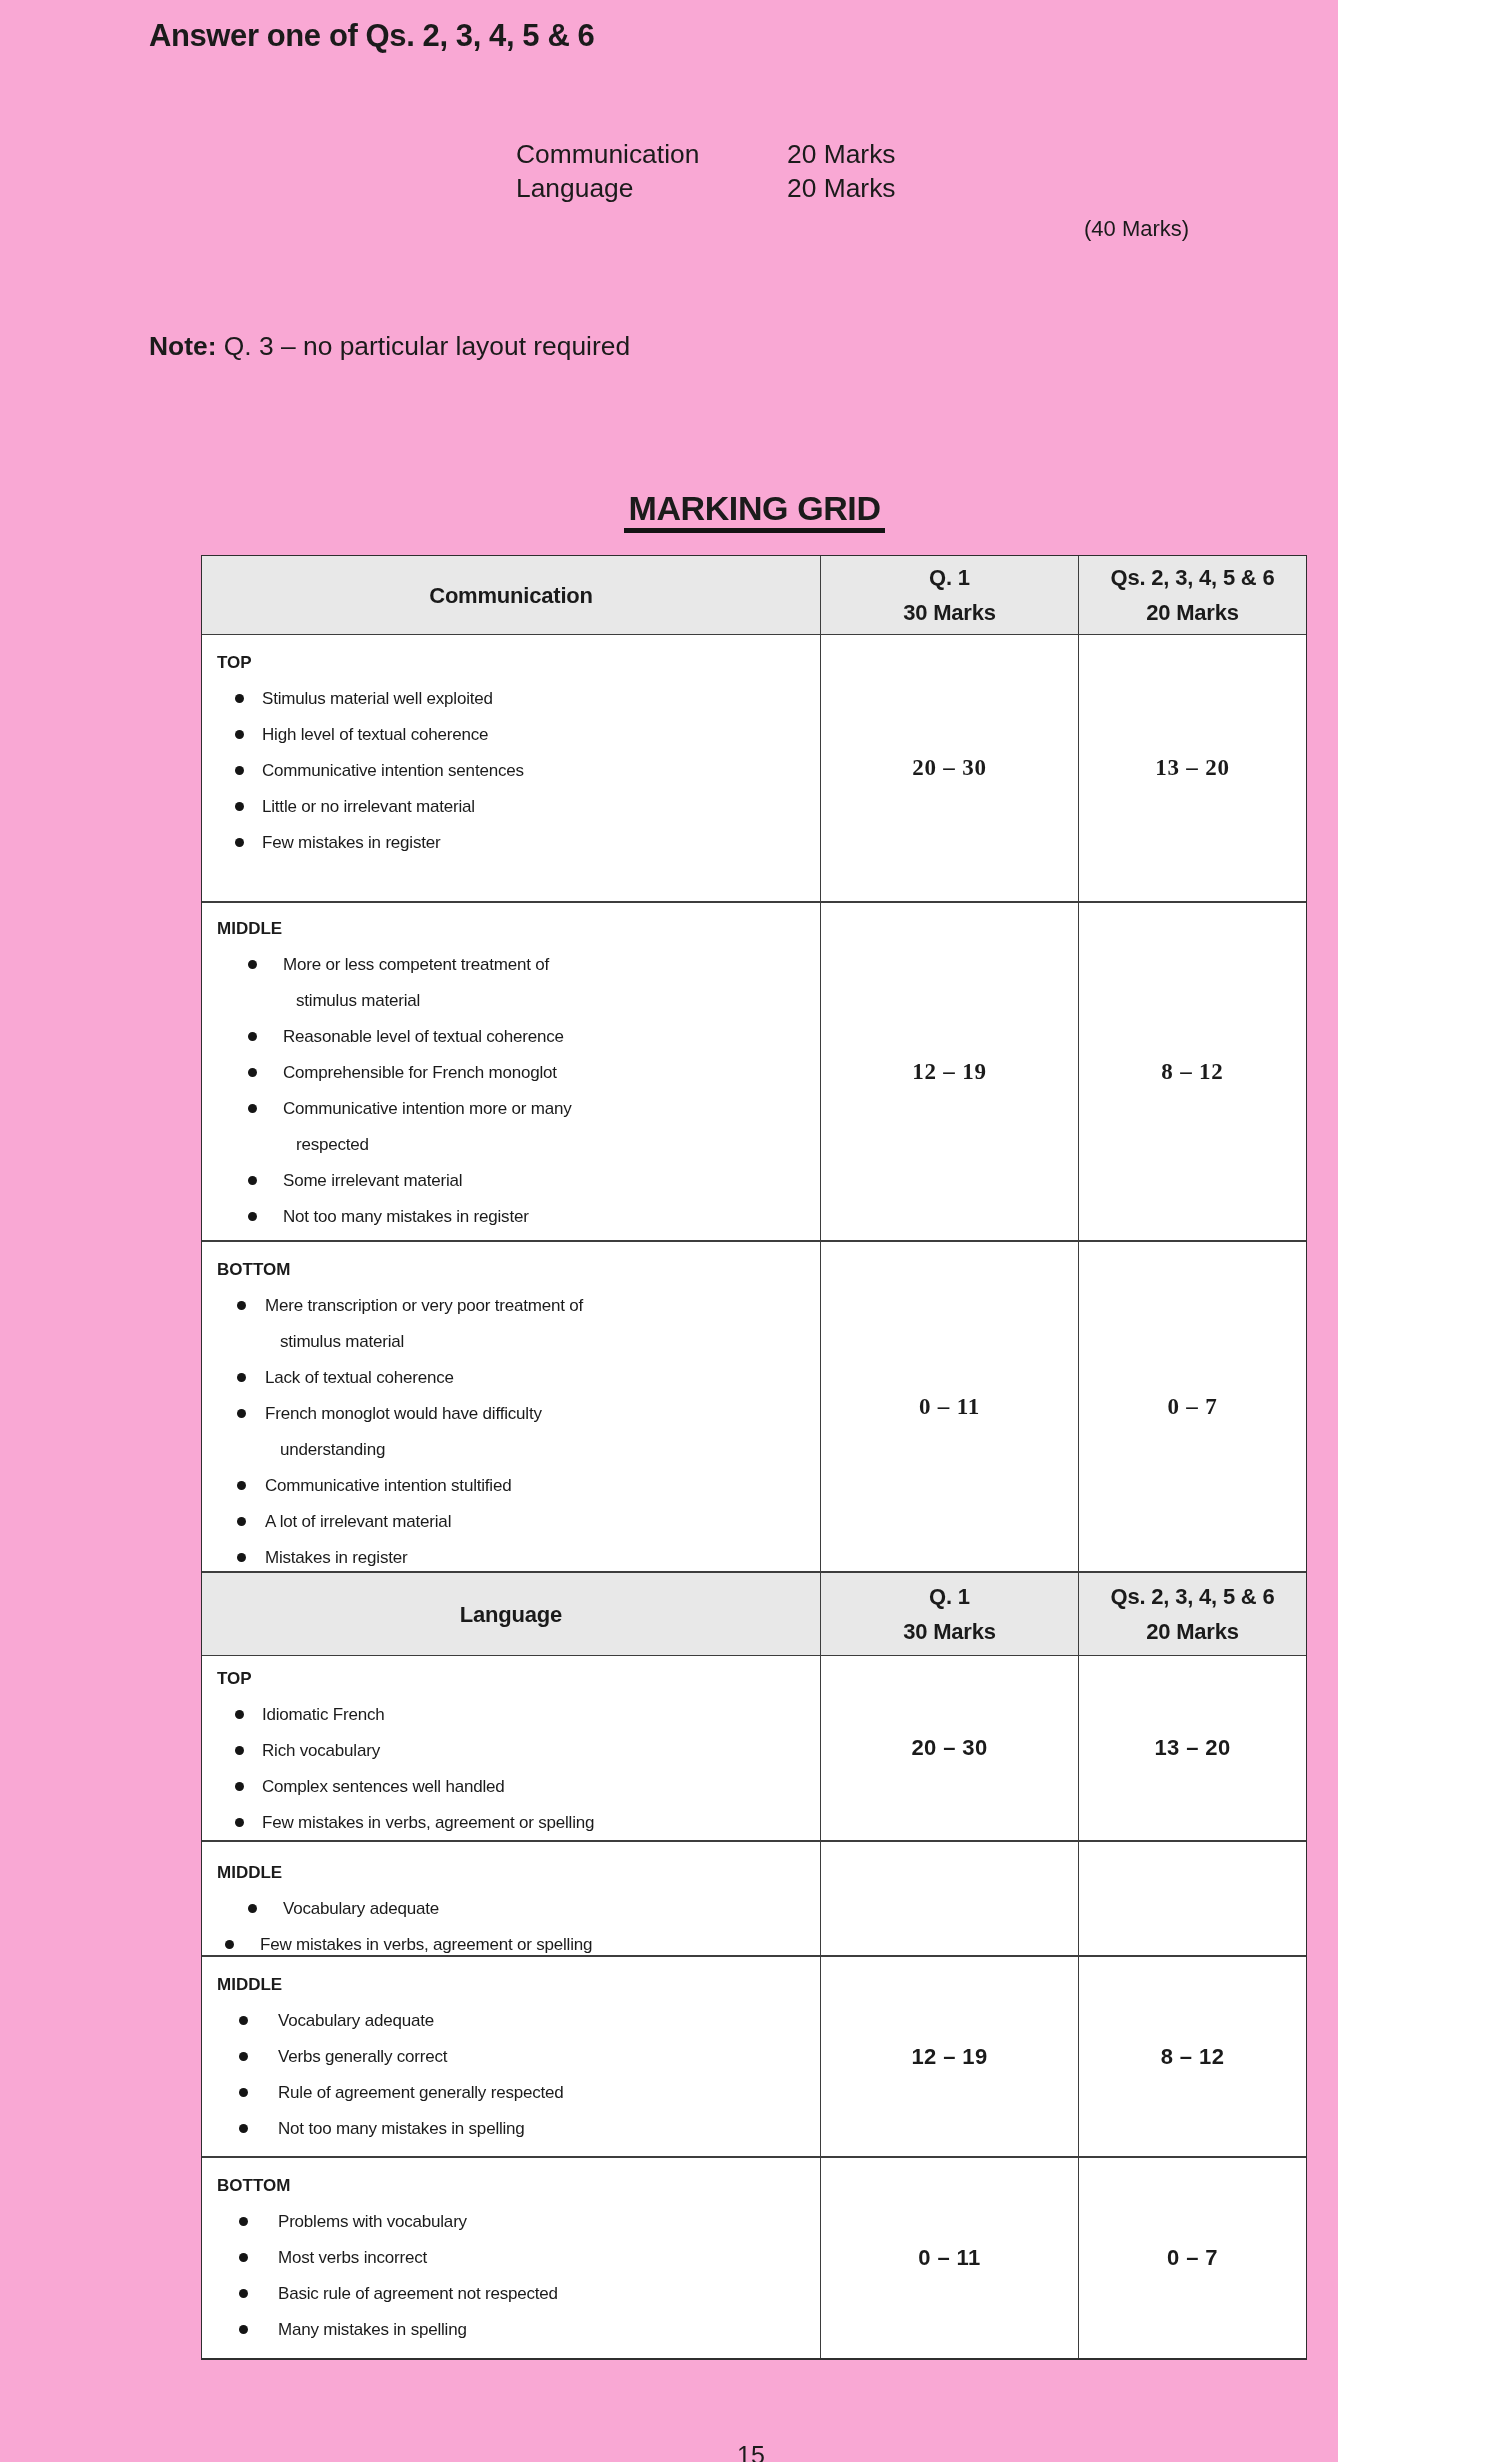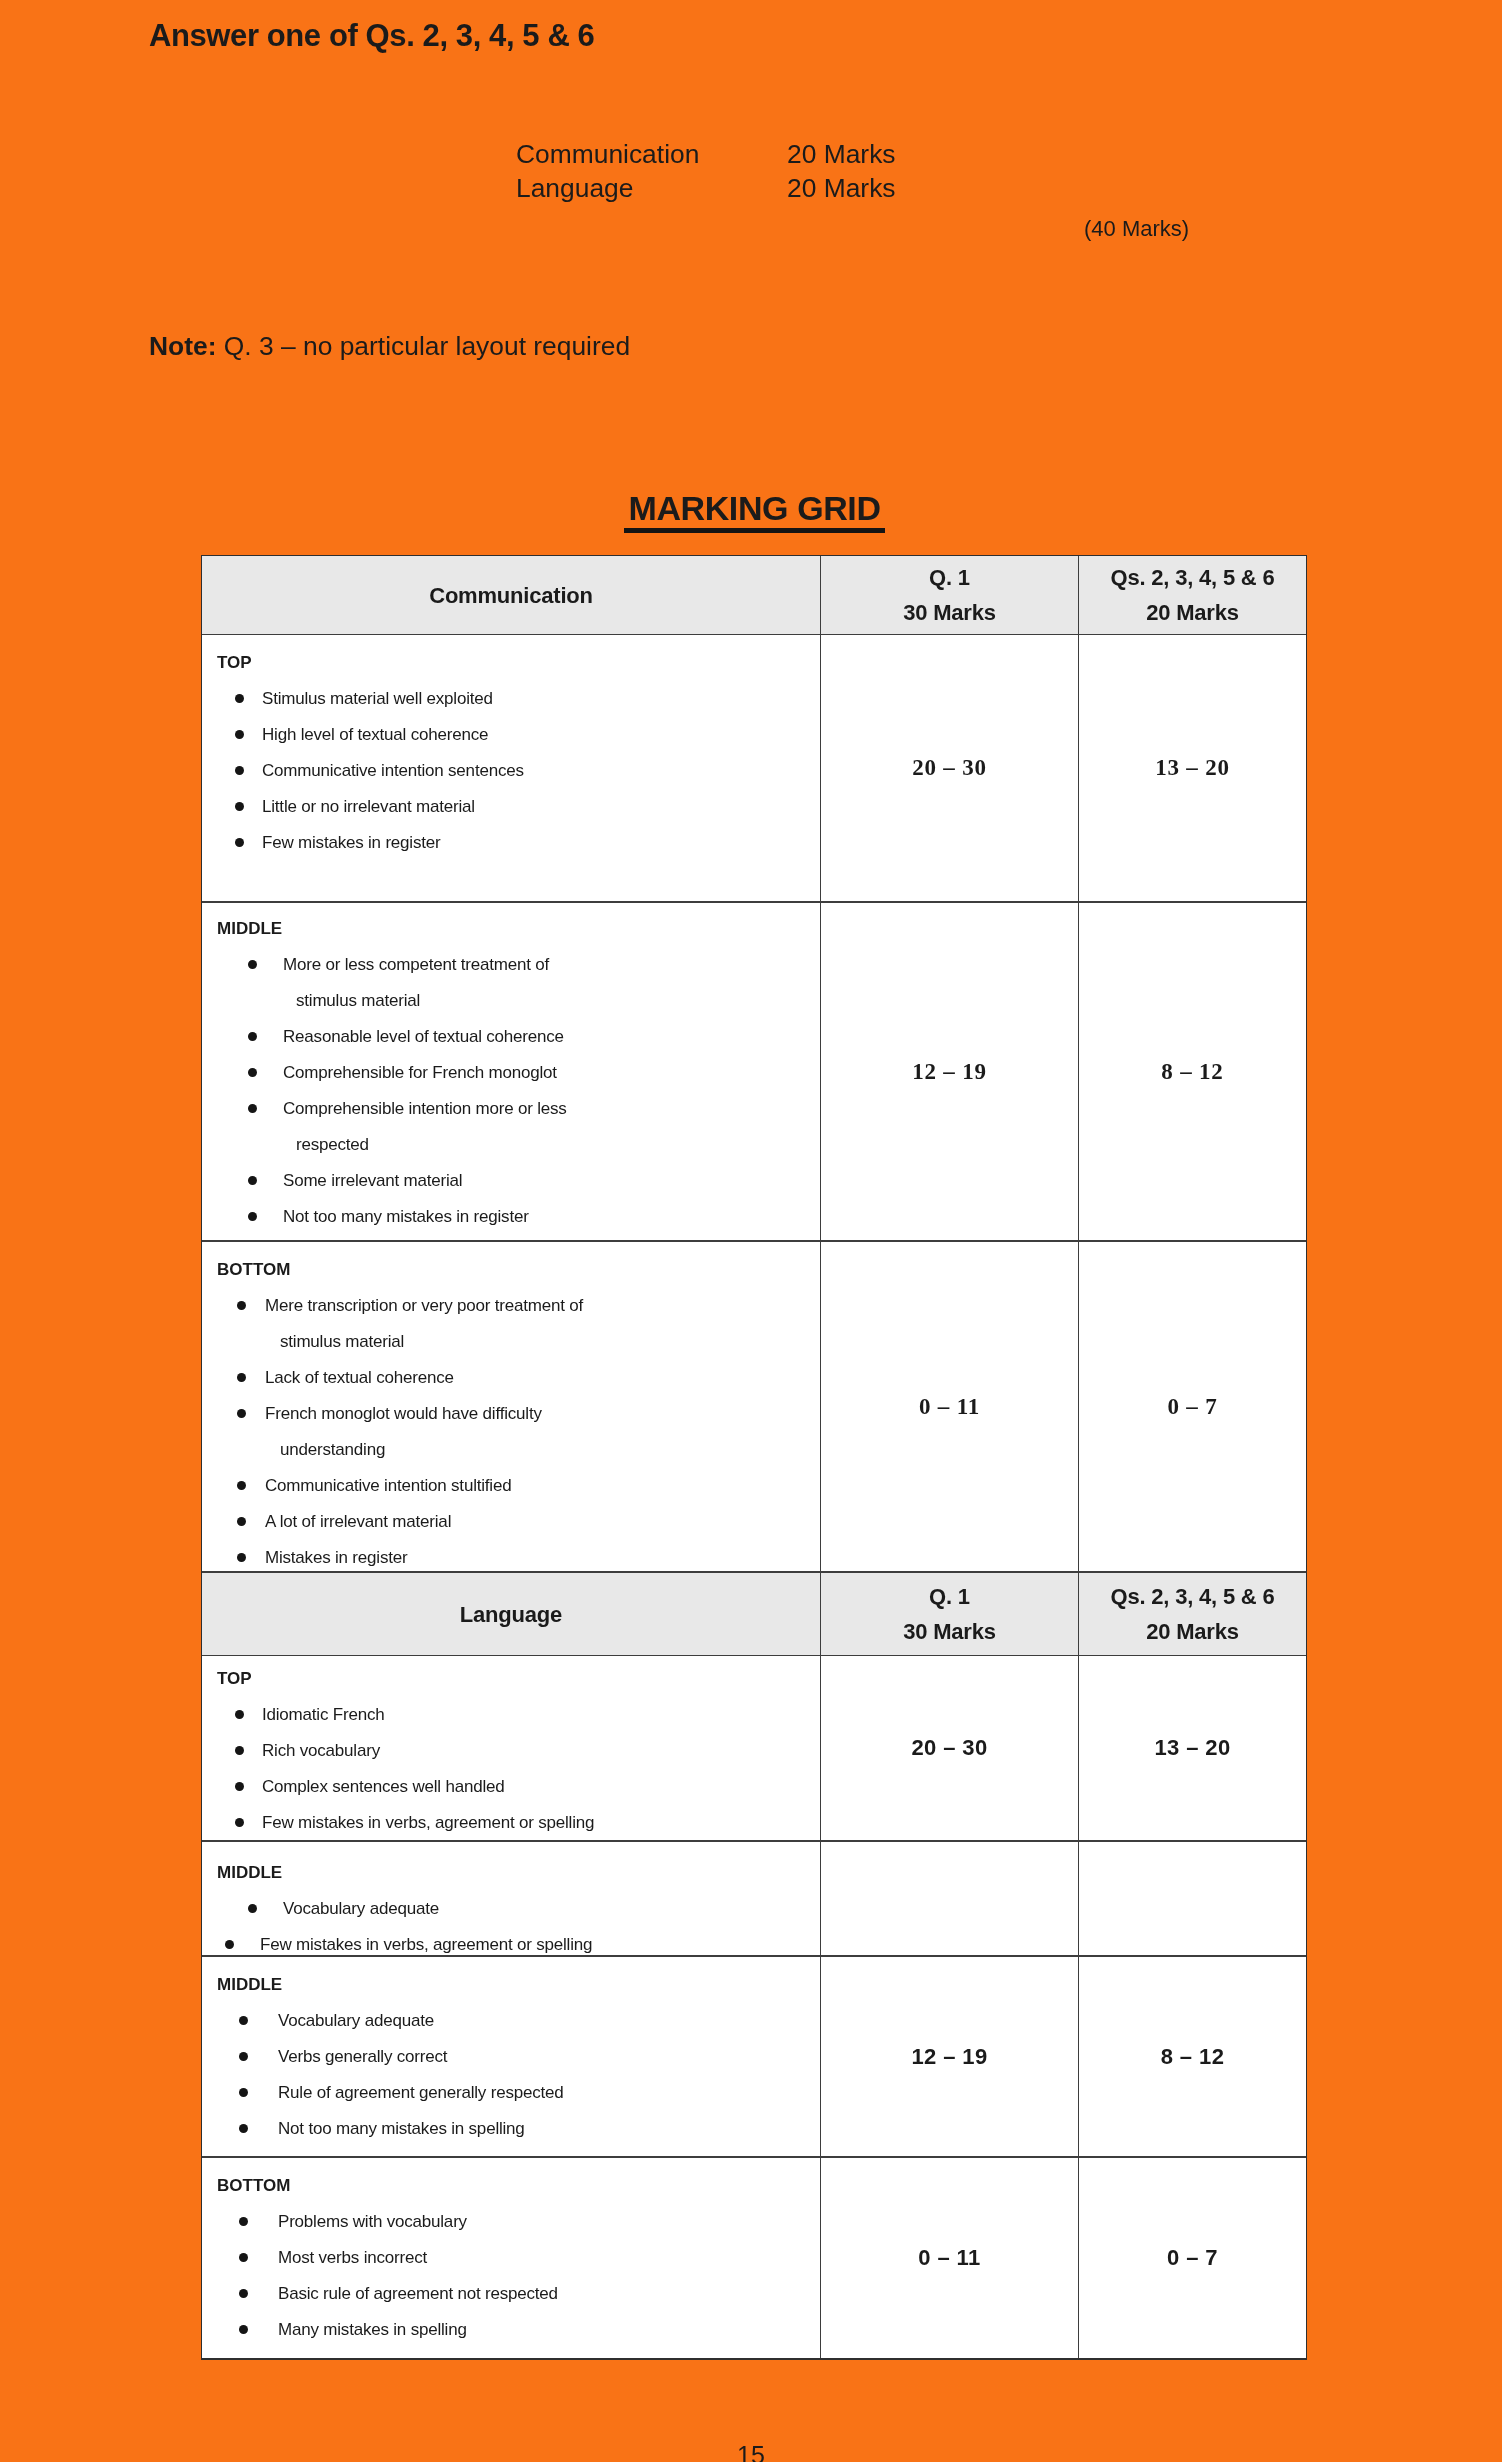--- a/index.html
+++ b/index.html
@@ -1,19 +1,19 @@
 <!DOCTYPE html>
 <html style="font-size:13.2px"><head>
 <meta charset="utf-8">
 <style>
   html,body{margin:0;padding:0;background:#ffffff;}
   .page{
     position:relative;
-    width:1502px;height:2462px;
-    background:#f97316;
+    width:1338px;height:2462px;
+    background:#f9a8d4;
     overflow:hidden;
     font-family:"Liberation Sans", sans-serif;
     color:#1b1b1b;
   }
   
   .instruction{
     position:absolute;left:149px;top:18px;
     font-size:31px;font-weight:bold;letter-spacing:-0.4px;
     white-space:nowrap;
   }
@@ -173,21 +173,21 @@
           <div class="line cont">
             <span class="t">stimulus material</span>
           </div>
           <div class="line bullet">
             <span class="t">Reasonable level of textual coherence</span>
           </div>
           <div class="line bullet">
             <span class="t">Comprehensible for French monoglot</span>
           </div>
           <div class="line bullet">
-            <span class="t">Comprehensible intention more or less</span>
+            <span class="t">Communicative intention more or many</span>
           </div>
           <div class="line cont">
             <span class="t">respected</span>
           </div>
           <div class="line bullet">
             <span class="t">Some irrelevant material</span>
           </div>
           <div class="line bullet">
             <span class="t">Not too many mistakes in register</span>
           </div>

